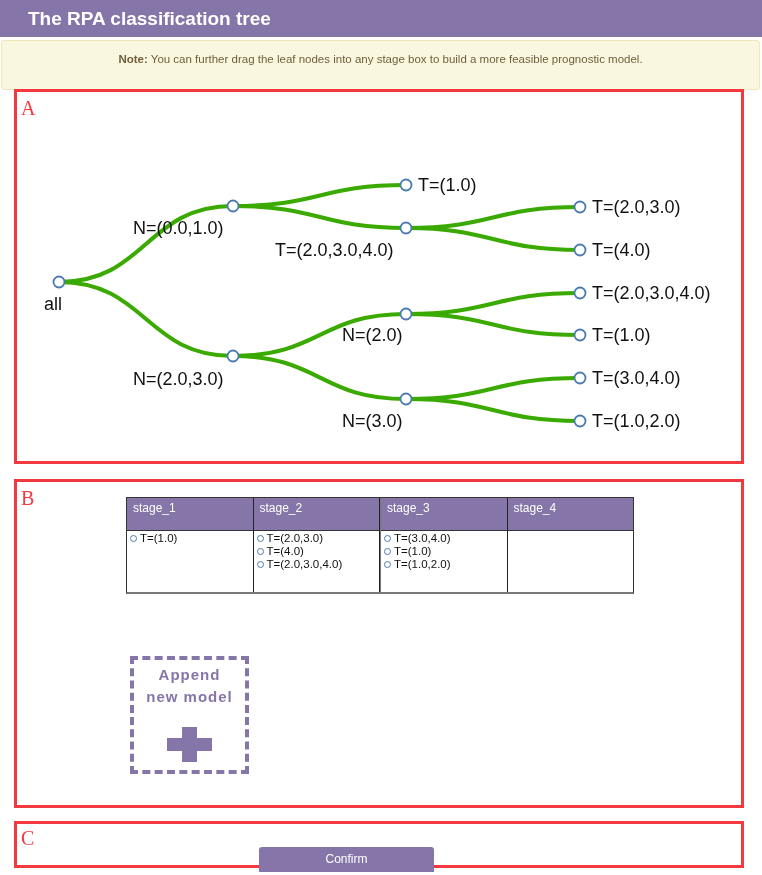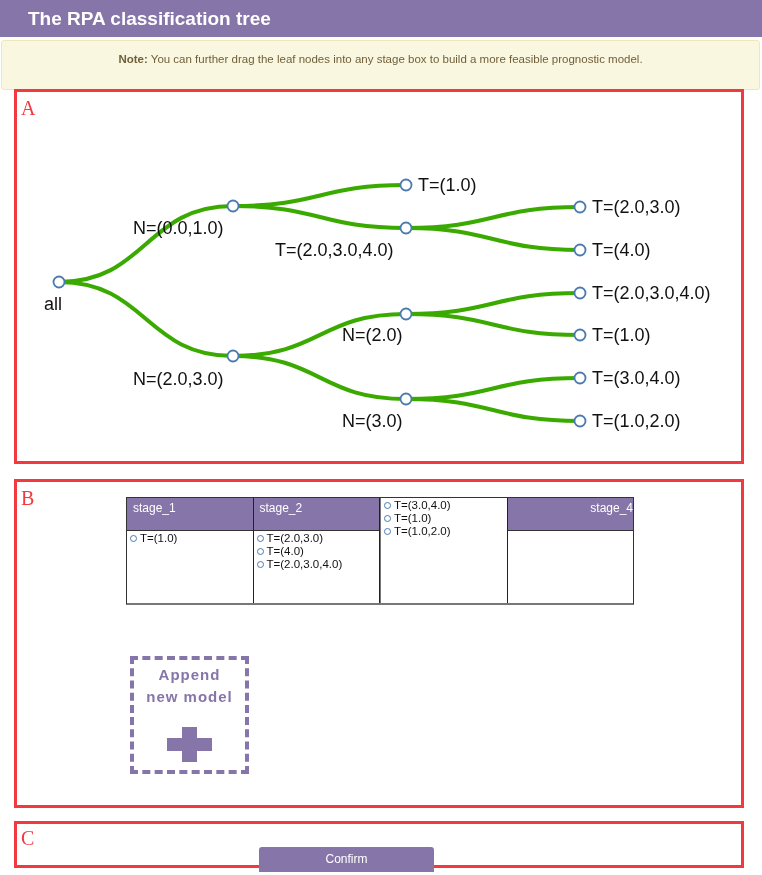--- a/index.html
+++ b/index.html
@@ -28,25 +28,25 @@
   }
   #region-a { left: 14px; top: 89px; width: 730px; height: 375px; }
   #region-b { left: 14px; top: 479px; width: 730px; height: 329px; }
   #region-c { left: 14px; top: 821px; width: 730px; height: 47px; }
   #region-c .region-label { top: 4px; }
 
   .tree-svg { position: absolute; left: 0; top: 0; }
   .tree-label { font-family: "Liberation Sans", sans-serif; font-size: 18px; fill: #111111; }
 
   .stage-table {
-    position: absolute; left: 126px; top: 497px; width: 508px; height: 108px;
+    position: absolute; left: 126px; top: 497px; width: 508px; height: 97px;
     display: flex; border: 1px solid #333; border-bottom: 2px solid #777;
   }
   .stage-col { flex: 1; display: flex; flex-direction: column; border-right: 1px solid #222; }
-  .stage-col:last-child { border-right: none; text-align: right; }
+  .stage-col:last-child { border-right: none; }
   .stage-col:nth-child(3) { border-left: 1px solid #777; }
   .stage-head {
     height: 33px; background: #8675a9; color: #ffffff;
     font-size: 12px; padding: 3px 0 0 6px; border-bottom: 1px solid #333;
   }
   .stage-body { flex: 1; padding: 1px 0 0 3px; }
   .stage-item { font-size: 11.5px; line-height: 13px; color: #111; white-space: nowrap; }
   .stage-item .dot {
     display: inline-block; width: 7px; height: 7px; border: 1px solid #4a7bb0;
     border-radius: 50%; margin-right: 3px; vertical-align: 0px;
@@ -139,20 +139,21 @@
   </div>
   <div class="stage-col">
     <div class="stage-head">stage_2</div>
     <div class="stage-body">
       <div class="stage-item"><span class="dot"></span><span>T=(2.0,3.0)</span></div>
       <div class="stage-item"><span class="dot"></span><span>T=(4.0)</span></div>
       <div class="stage-item"><span class="dot"></span><span>T=(2.0,3.0,4.0)</span></div>
     </div>
   </div>
   <div class="stage-col">
+    <div class="stage-head">stage_3</div>
     <div class="stage-body">
       <div class="stage-item"><span class="dot"></span><span>T=(3.0,4.0)</span></div>
       <div class="stage-item"><span class="dot"></span><span>T=(1.0)</span></div>
       <div class="stage-item"><span class="dot"></span><span>T=(1.0,2.0)</span></div>
     </div>
   </div>
   <div class="stage-col">
     <div class="stage-head">stage_4</div>
     <div class="stage-body"></div>
   </div>

